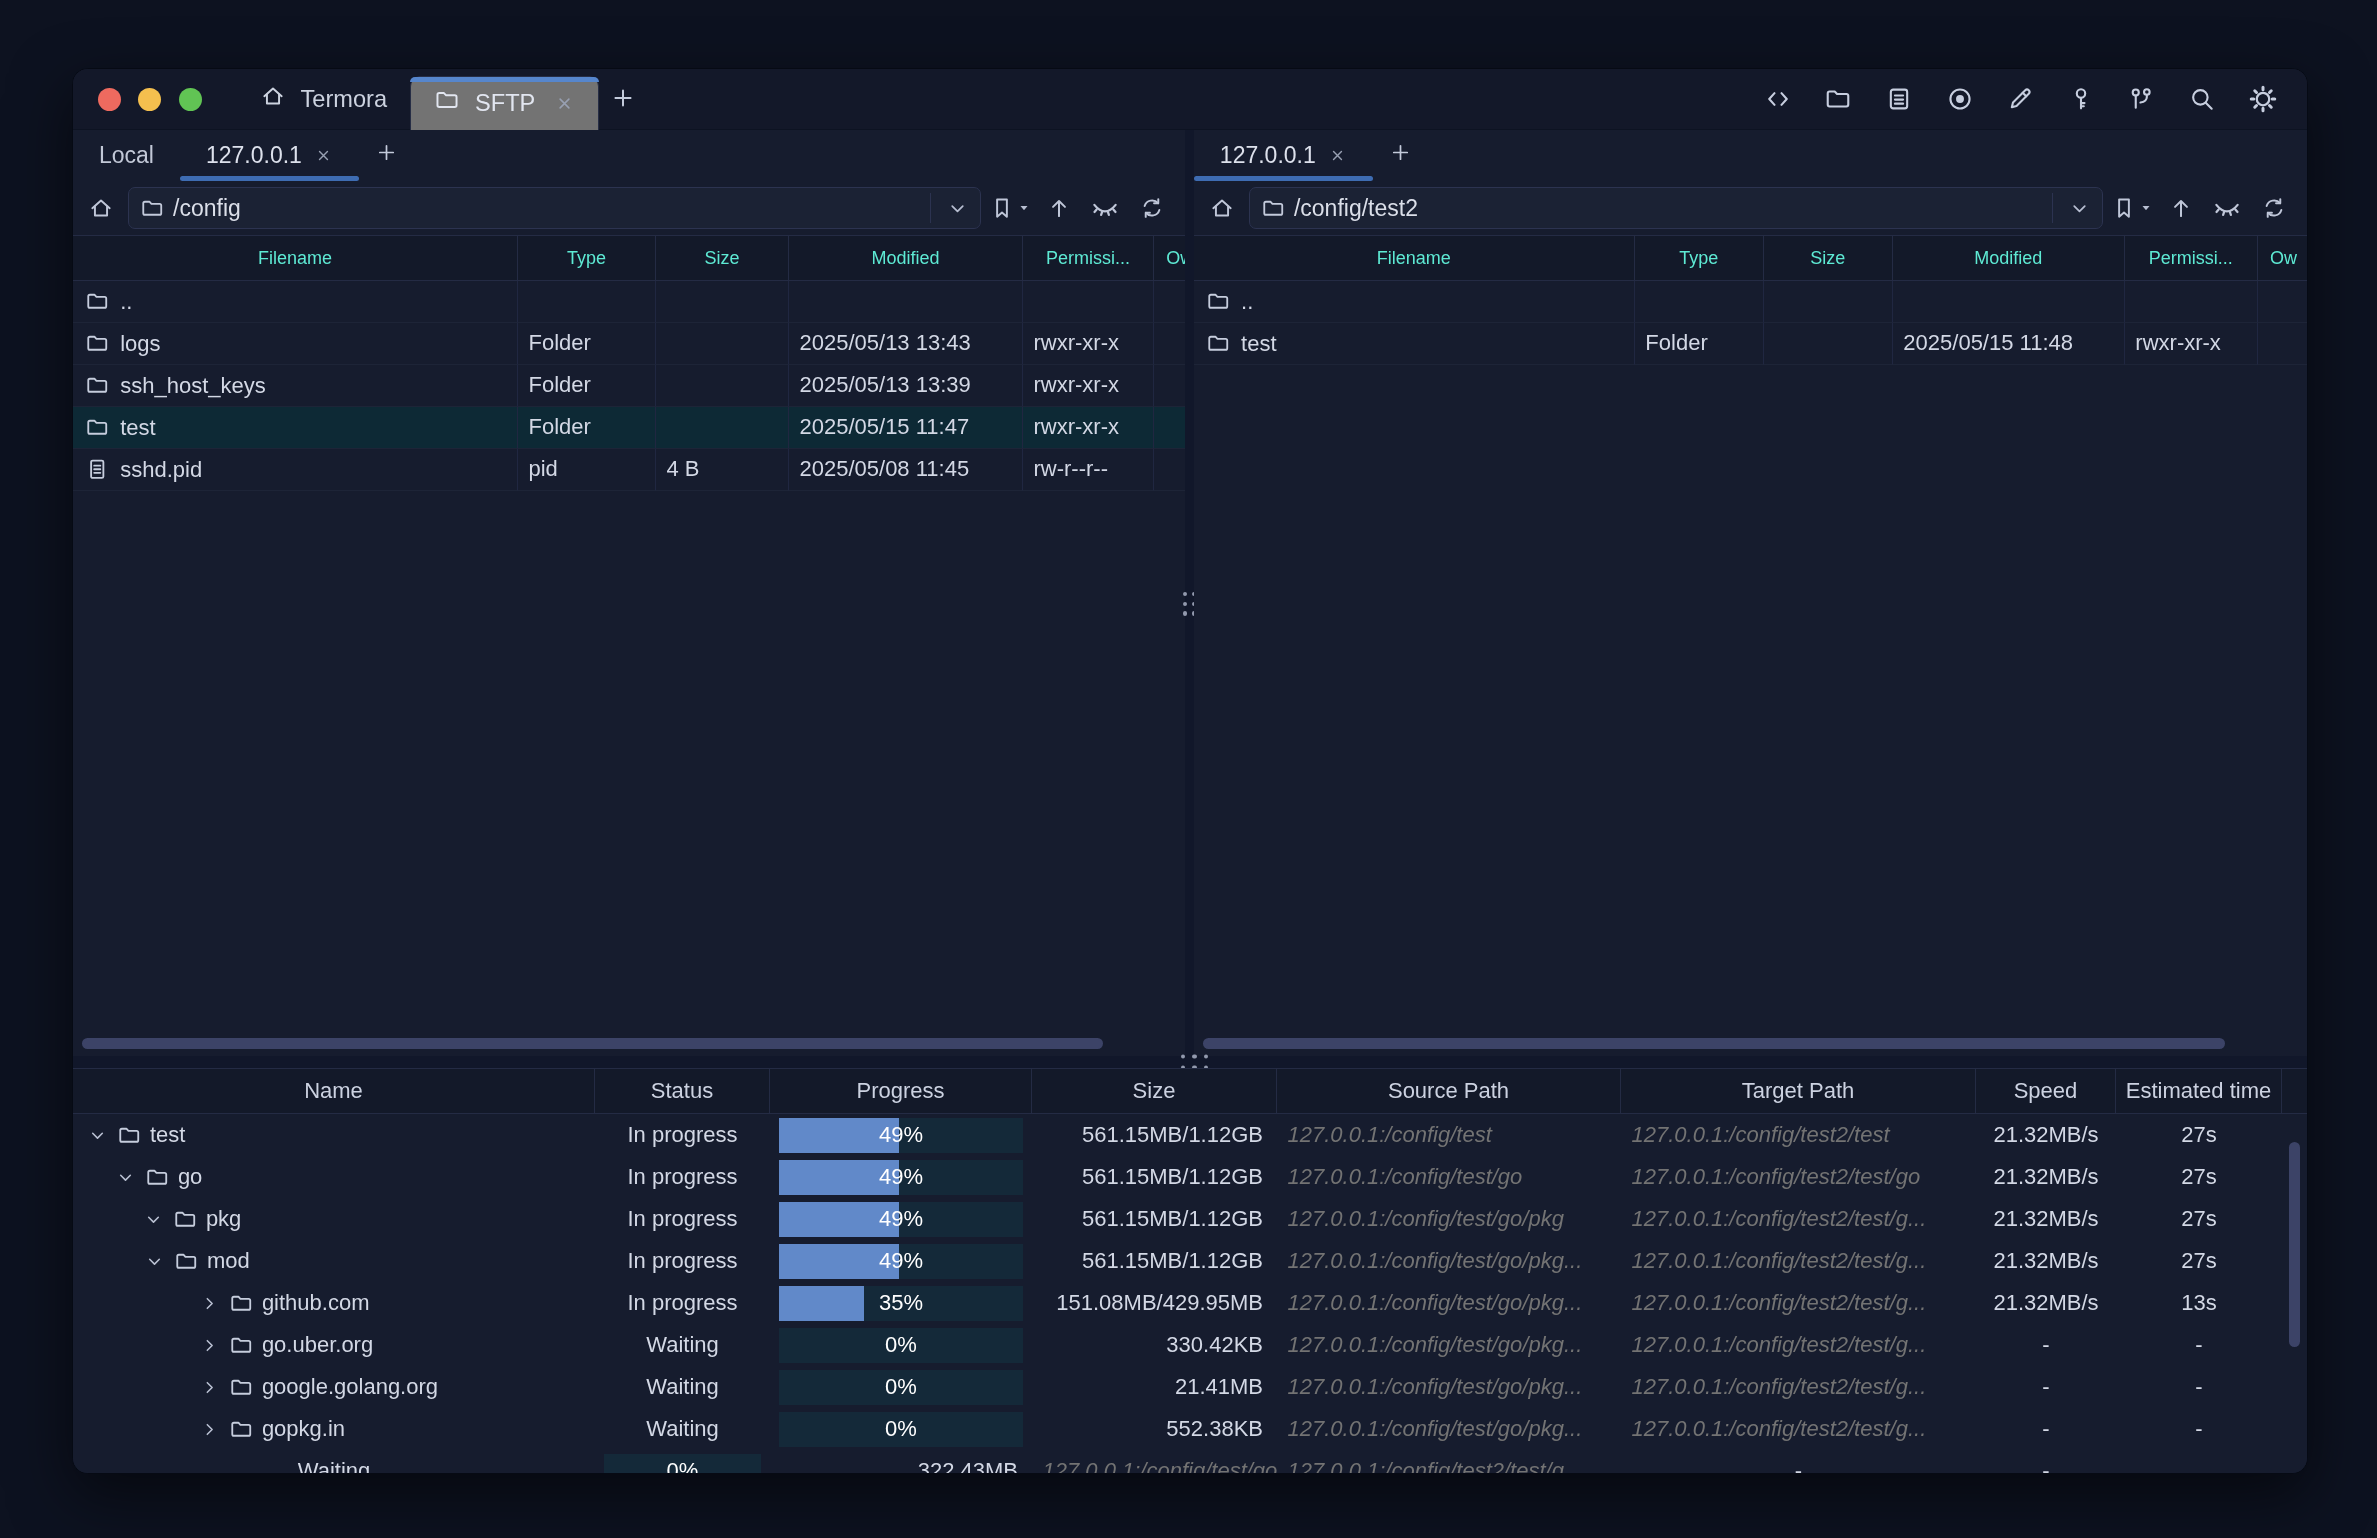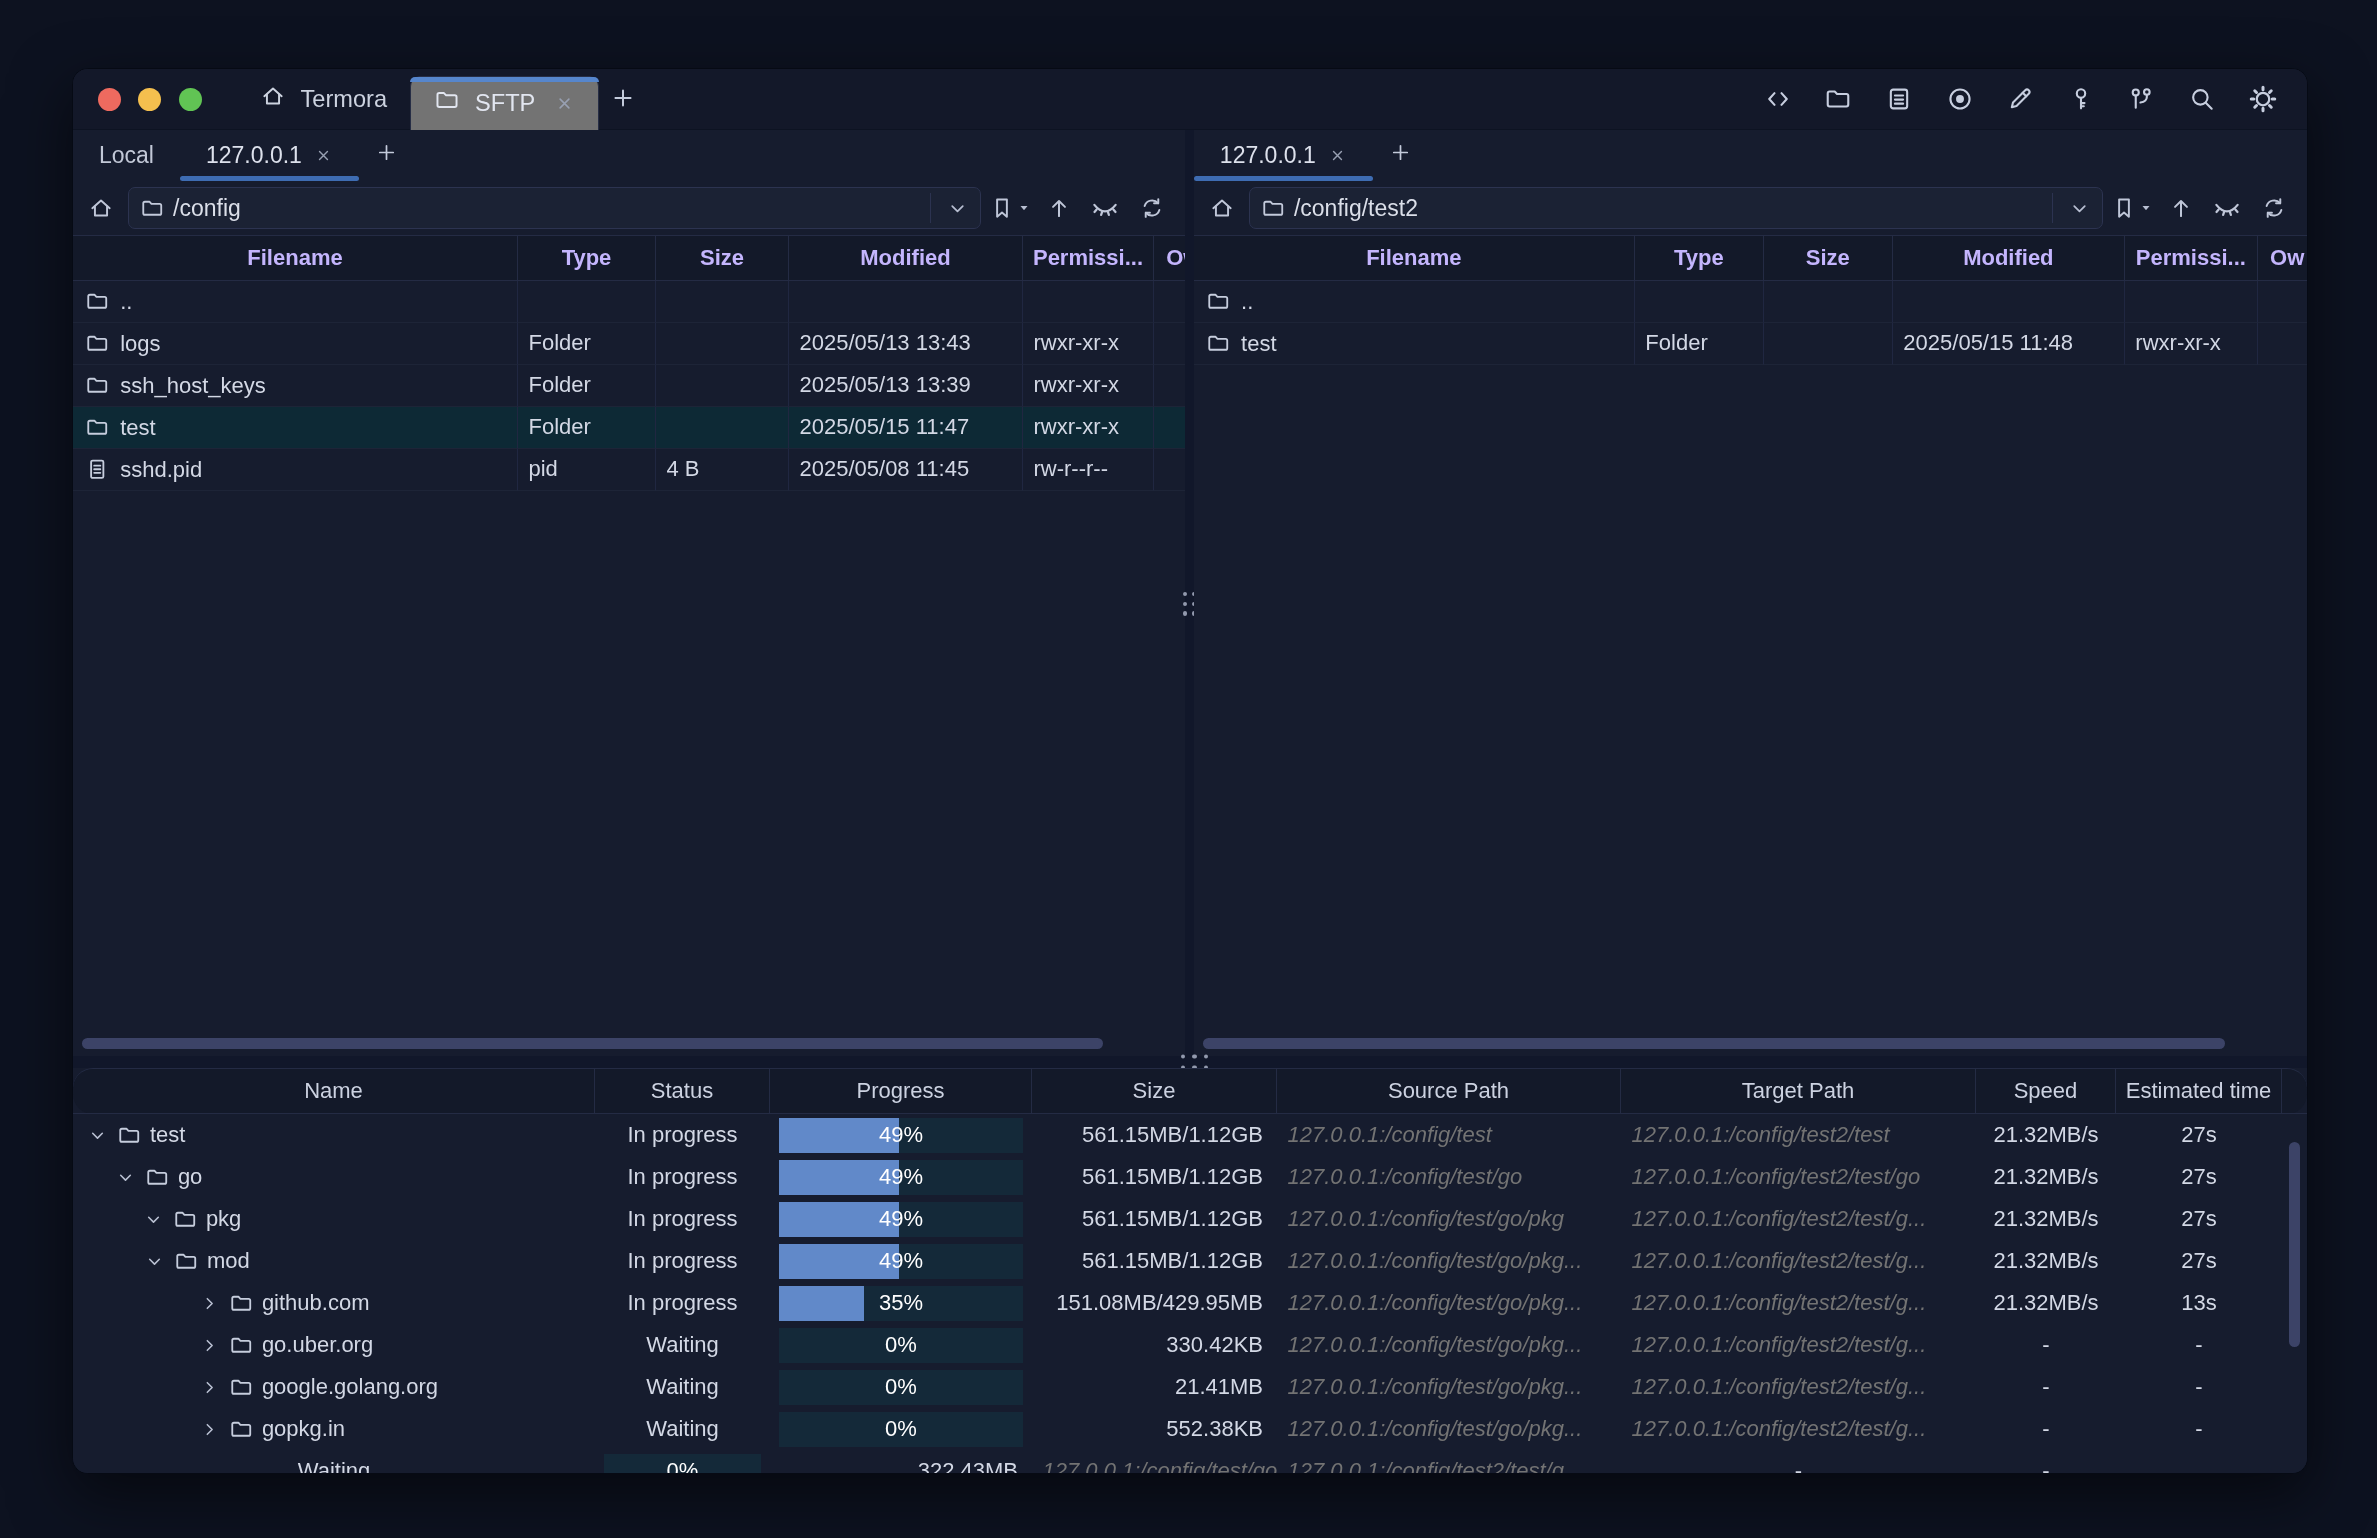--- a/index.html
+++ b/index.html
@@ -66,40 +66,40 @@
   .pathfield .ficon { margin:0 8.7px 0 10.5px; color:#c3cadb; display:flex; }
   .pathtext { flex:1; font-size:23px; color:#dbdfe9; white-space:nowrap; }
   .pathdrop { width:45px; align-self:stretch; display:flex; align-items:center; justify-content:center; color:#b7bed1; }
   .bookmark-wrap { display:flex; align-items:center; flex:none; }
   .caret { color:#b7bed1; display:flex; margin-left:1.7px; }
   .sep { width:0.9px; height:30px; background:#2c3350; margin:0 3.5px; flex:none; }
   
   .fgrid { display:grid; grid-template-columns:var(--cols); }
   .fhead { border-top:0.9px solid #242b44; background:#131929; }
   .fhead .hcell {
-    height:45px; line-height:44px; text-align:center; font-size:22px; color:#c4b5fd;
+    height:45px; line-height:44px; text-align:center; font-size:18px; color:#5eead4;
     border-right:0.9px solid #242b44; border-bottom:0.9px solid #242b44;
-    overflow:hidden; white-space:nowrap;font-weight:bold;
+    overflow:hidden; white-space:nowrap;
   }
   .fhead .hcell.owner { text-align:left; padding-left:12.2px; border-right:none; }
   .frow { height:42px; }
   .frow.selected .fcell { background:#0d2935; }
   .fcell {
     height:42px; line-height:40px; font-size:22px; color:#d3d8e5; padding:0 10.5px;
     border-right:0.9px solid #202741; border-bottom:0.9px solid #1d2437;
     overflow:hidden; white-space:nowrap;
   }
   .fcell.owner { border-right:none; }
   .fcell.name { display:flex; align-items:center; gap:10.5px; padding-left:12.2px; }
   .fcell .ficon { color:#c6cddd; display:flex; flex:none; }
   .hscrollbar { position:absolute; bottom:7px; left:8.7px; height:11.4px; border-radius:6.1px; background:#3c4367; width:calc(100% - 91px); }
   
   .transfers { flex:1; position:relative; overflow:hidden; background:#161c2e; }
   .tgrid { display:grid; grid-template-columns:522px 175px 262px 245px 344px 355px 140px 166px 1fr; }
-  .thead { background:#131929; border-top:0.9px solid #242b44;border-radius:20px; }
+  .thead { background:#131929; border-top:0.9px solid #242b44; }
   .thead .hcell {
     height:45px; line-height:44px; text-align:center; font-size:22px; color:#ccd2e1;
     border-right:0.9px solid #242b44; border-bottom:0.9px solid #242b44; overflow:hidden; white-space:nowrap;
   }
   .thead .hcell:last-child { border-right:none; }
   .trow { height:42px; }
   .tcell { height:42px; line-height:42px; font-size:22px; color:#d3d8e5; overflow:hidden; white-space:nowrap; }
   .tcell.tname { display:flex; align-items:center; gap:8.7px; }
   .tcell .twisty { display:flex; color:#b9c0d2; flex:none; }
   .tcell .ficon { display:flex; color:#c6cddd; flex:none; }

